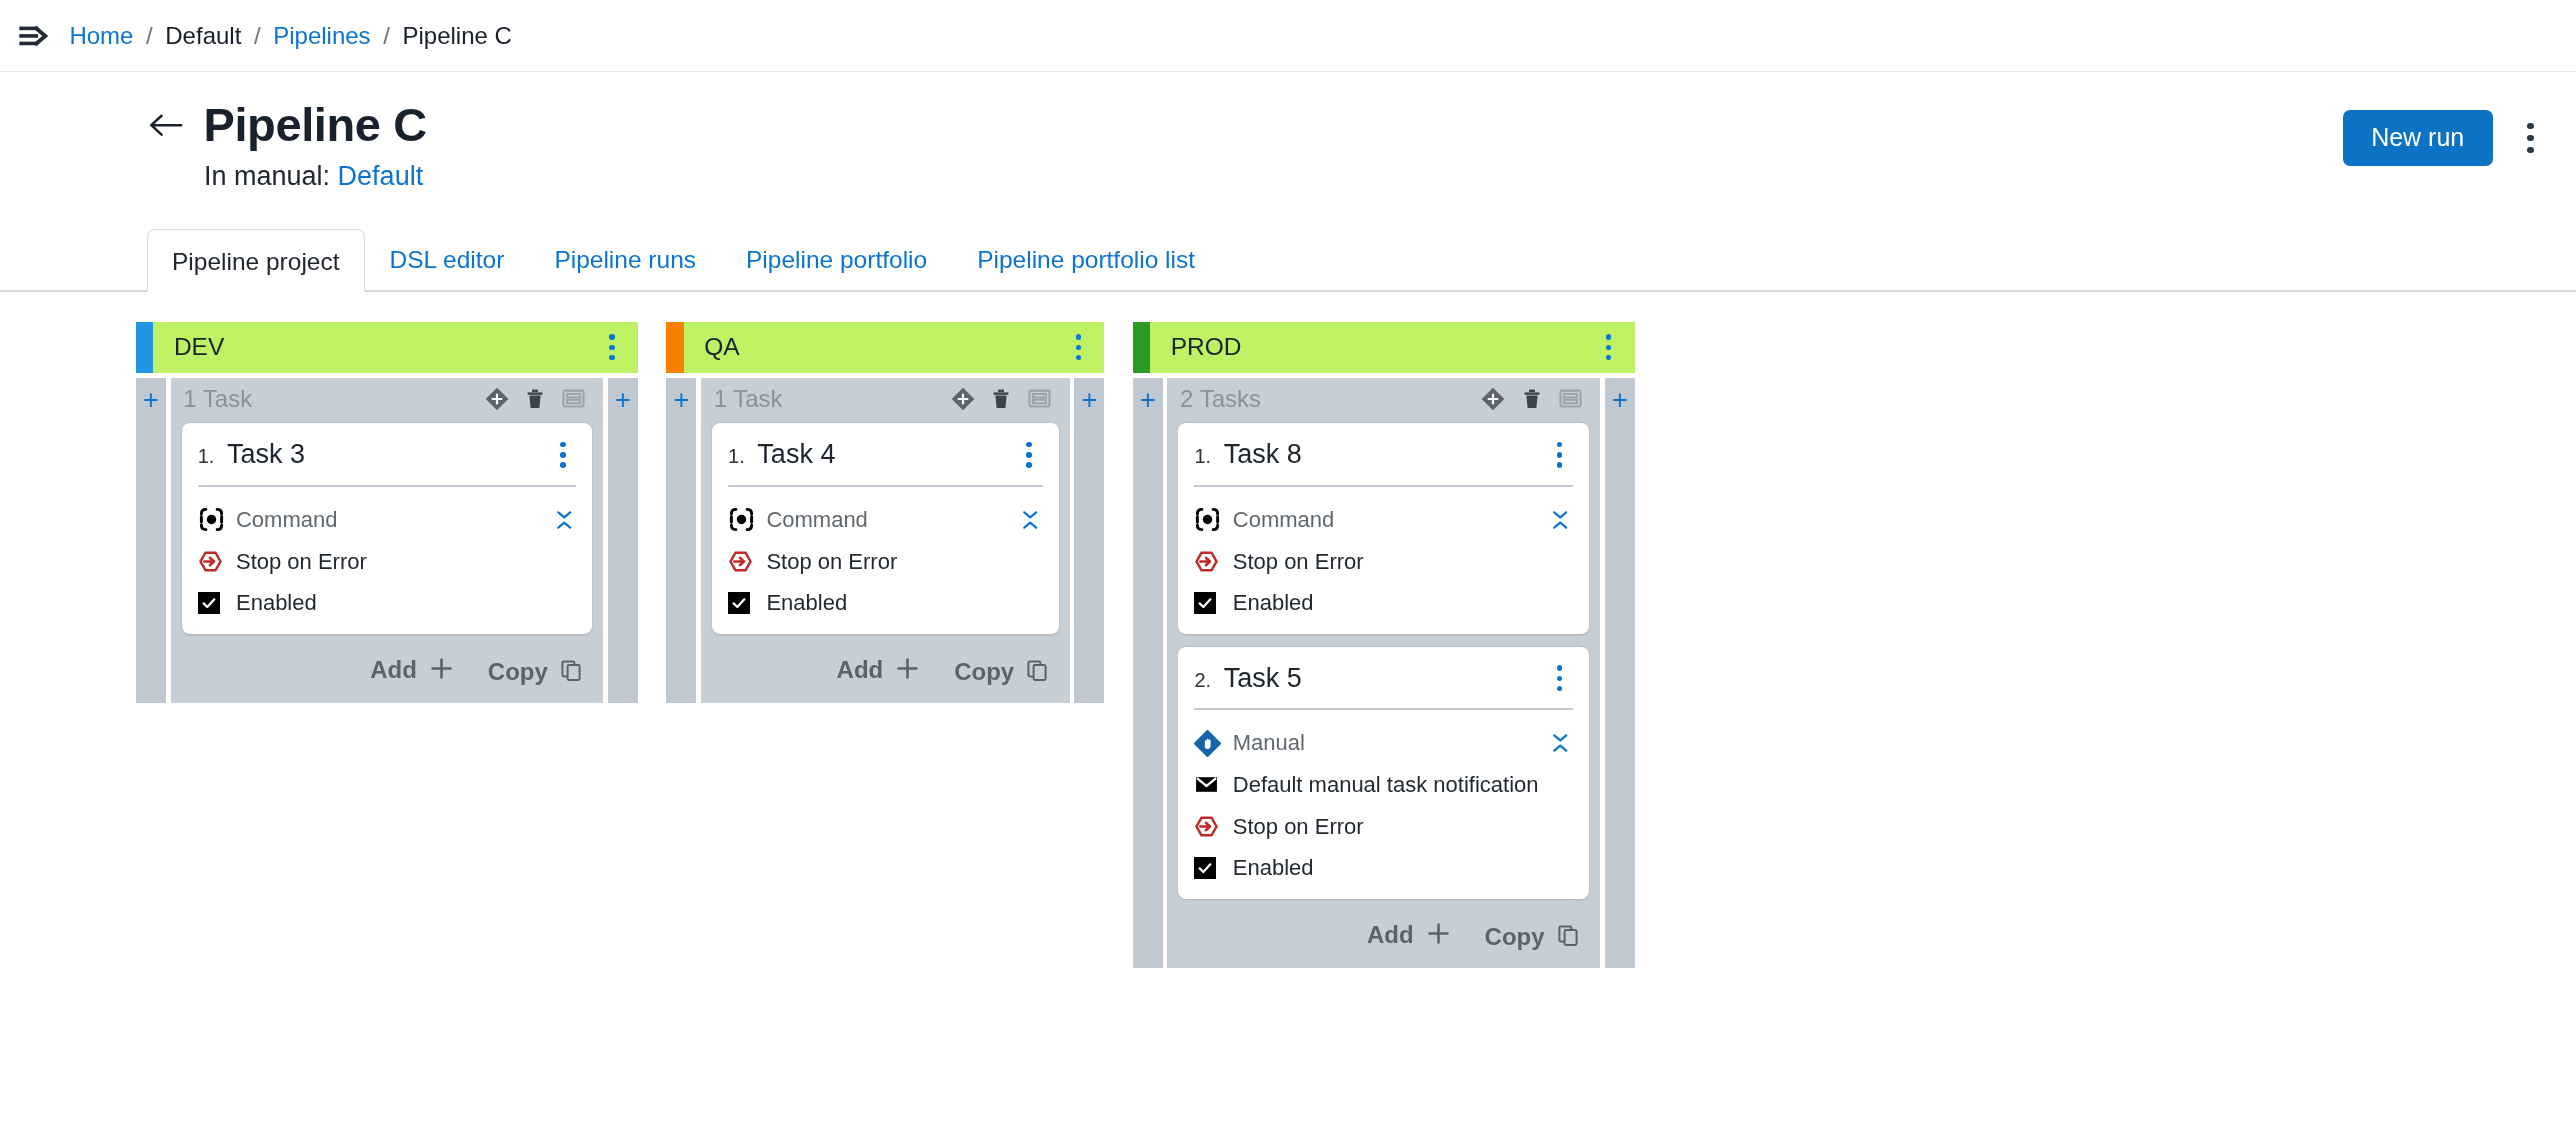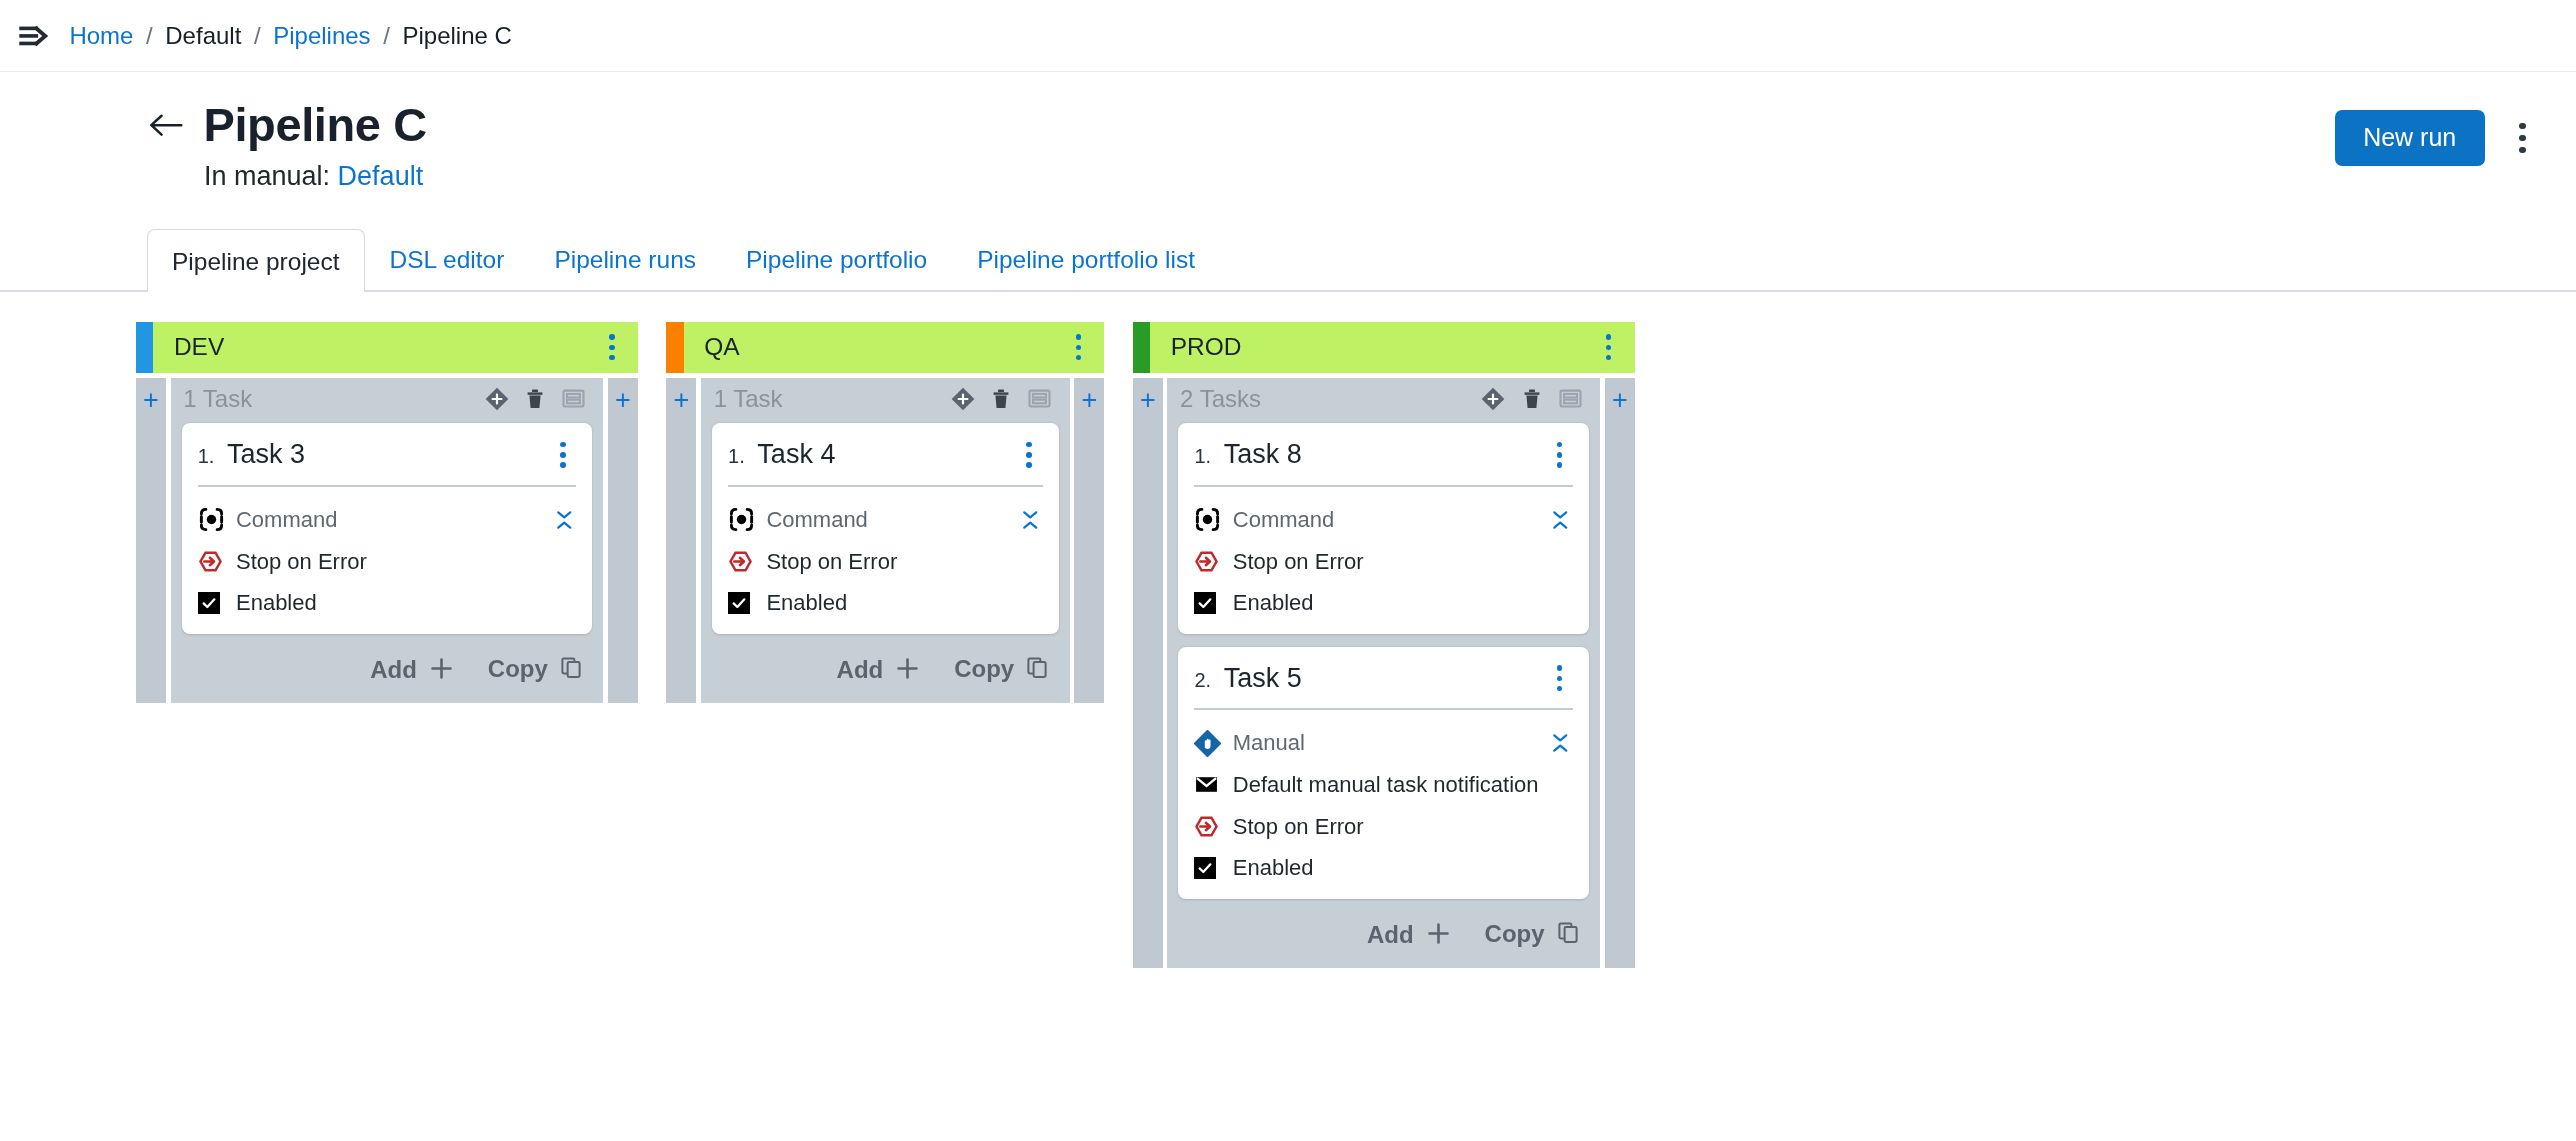--- a/index.html
+++ b/index.html
@@ -65,21 +65,21 @@
     padding-left: 204px;
     margin-top: 11px;
     font-size: 27px;
     color: #20272e;
   }
   .subtitle-link { color: #0b74d0; font-weight: normal; }
 
   .header-actions {
     position: absolute;
     top: 38px;
-    right: 33px;
+    right: 25px;
     display: flex;
     align-items: center;
   }
   .new-run-btn {
     background: #0b72c4;
     color: #ffffff;
     border: none;
     border-radius: 7.1px;
     font-size: 25px;
     font-family: "Liberation Sans", sans-serif;
@@ -295,21 +295,21 @@
     width: 22px; height: 22px;
     background: #000000;
     display: flex;
     align-items: center;
     justify-content: center;
   }
   .assignee-text { display: flex; flex-direction: column; }
 
   .col-footer {
     display: flex;
-    align-items: flex-start;
+    align-items: flex-end;
     justify-content: flex-end;
     gap: 33px;
     padding: 12.6px 20.5px 17.4px 0;
   }
   .foot-btn {
     display: flex;
     align-items: center;
     gap: 11px;
     font-size: 24px;
     font-weight: bold;

